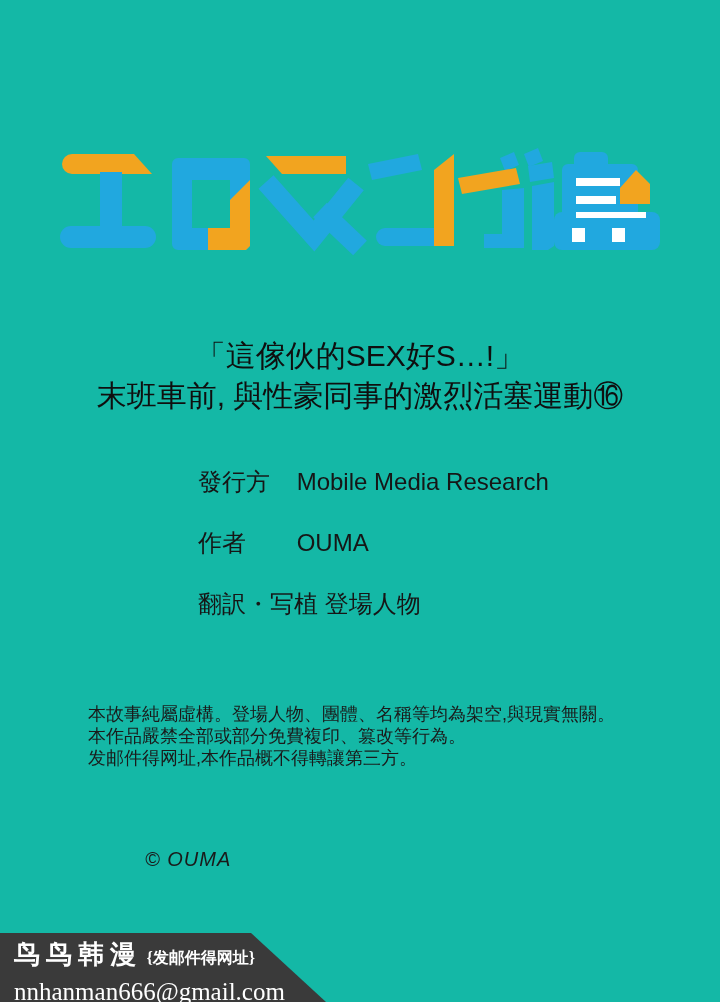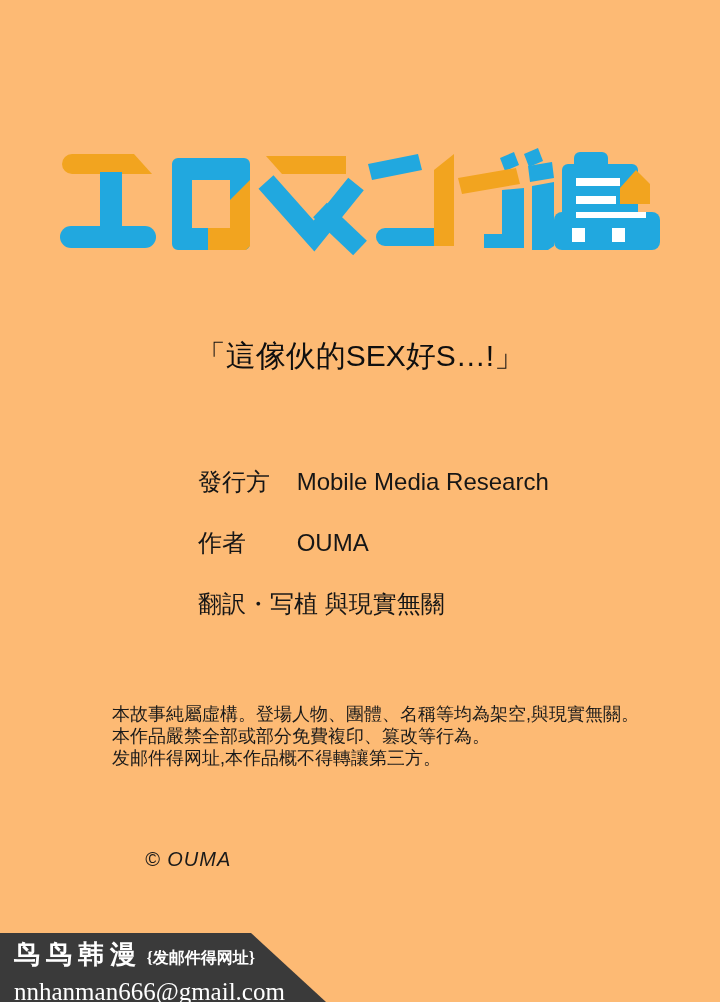--- a/index.html
+++ b/index.html
@@ -1,20 +1,20 @@
 <!DOCTYPE html>
 <html><head>
 <meta charset="utf-8">
 <style>
   html, body { margin: 0; padding: 0; background: #ffffff; }
   #page {
     position: relative;
     width: 720px;
     height: 1002px;
-    background: #fdba74;
+    background: #14b8a6;
     overflow: hidden;
     font-family: "Liberation Sans", sans-serif;
     color: #111;
   }
   
   .logo-wrap {
     position: absolute;
     left: 60px;
     top: 148px;
     width: 600px;
@@ -39,21 +39,21 @@
     top: 466px;
     font-size: 24px;
     color: #161616;
   }
   .credit-row { margin-bottom: 29px; white-space: nowrap; }
   .credit-label { display: inline-block; min-width: 92px; }
   .credit-value { display: inline-block; }
   
   .disclaimer {
     position: absolute;
-    left: 112px;
+    left: 88px;
     top: 703px;
     font-size: 18px;
     line-height: 22px;
     color: #1a1a1a;
     white-space: nowrap;
   }
   
   .copyright {
     position: absolute;
     left: 145px;
@@ -133,34 +133,35 @@
       <rect fill="#ffffff" x="516" y="48" width="40" height="8"></rect>
       <rect fill="#21A8DF" x="494" y="64" width="106" height="38" rx="8"></rect>
       <rect fill="#ffffff" x="516" y="64" width="70" height="6"></rect>
       <rect fill="#ffffff" x="512" y="80" width="13" height="14"></rect>
       <rect fill="#ffffff" x="552" y="80" width="13" height="14"></rect>
     </svg>
   </div>
 
   <div class="title-block">
     <div class="title-line1">「這傢伙的SEX好S…!」</div>
+    <div class="title-line2">末班車前, 與性豪同事的激烈活塞運動⑯</div>
   </div>
 
   <div class="credits">
     <div class="credit-row">
       <span class="credit-label">發行方</span>
       <span class="credit-value">Mobile Media Research</span>
     </div>
     <div class="credit-row">
       <span class="credit-label">作者</span>
       <span class="credit-value">OUMA</span>
     </div>
     <div class="credit-row">
       <span class="credit-label">翻訳・写植</span>
-      <span class="credit-value">與現實無關</span>
+      <span class="credit-value">登場人物</span>
     </div>
   </div>
 
   <div class="disclaimer">
     <div>本故事純屬虛構。登場人物、團體、名稱等均為架空,與現實無關。</div>
     <div>本作品嚴禁全部或部分免費複印、篡改等行為。</div>
     <div>发邮件得网址,本作品概不得轉讓第三方。</div>
   </div>
 
   <div class="copyright">© OUMA</div>

